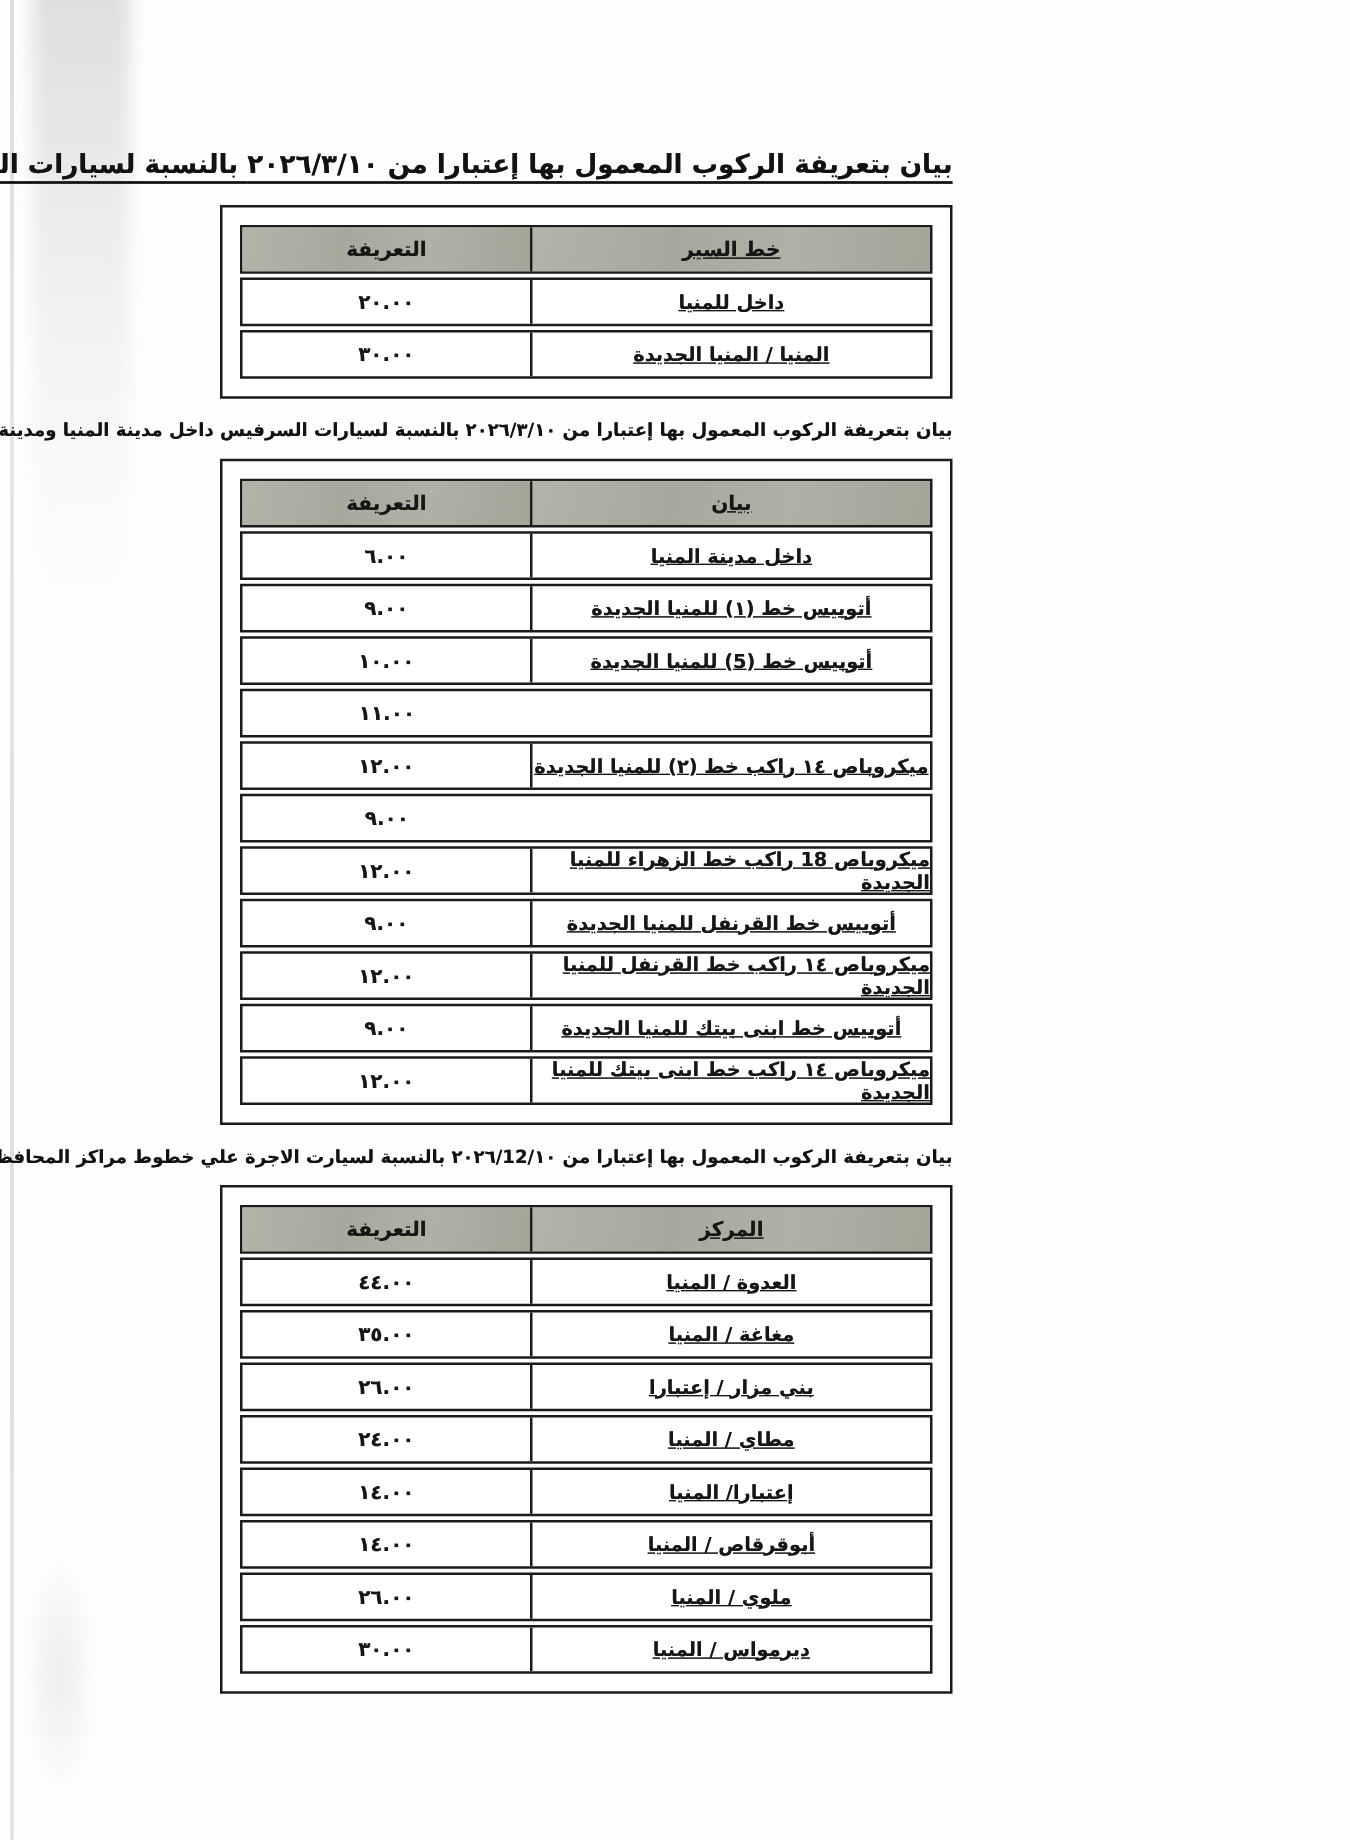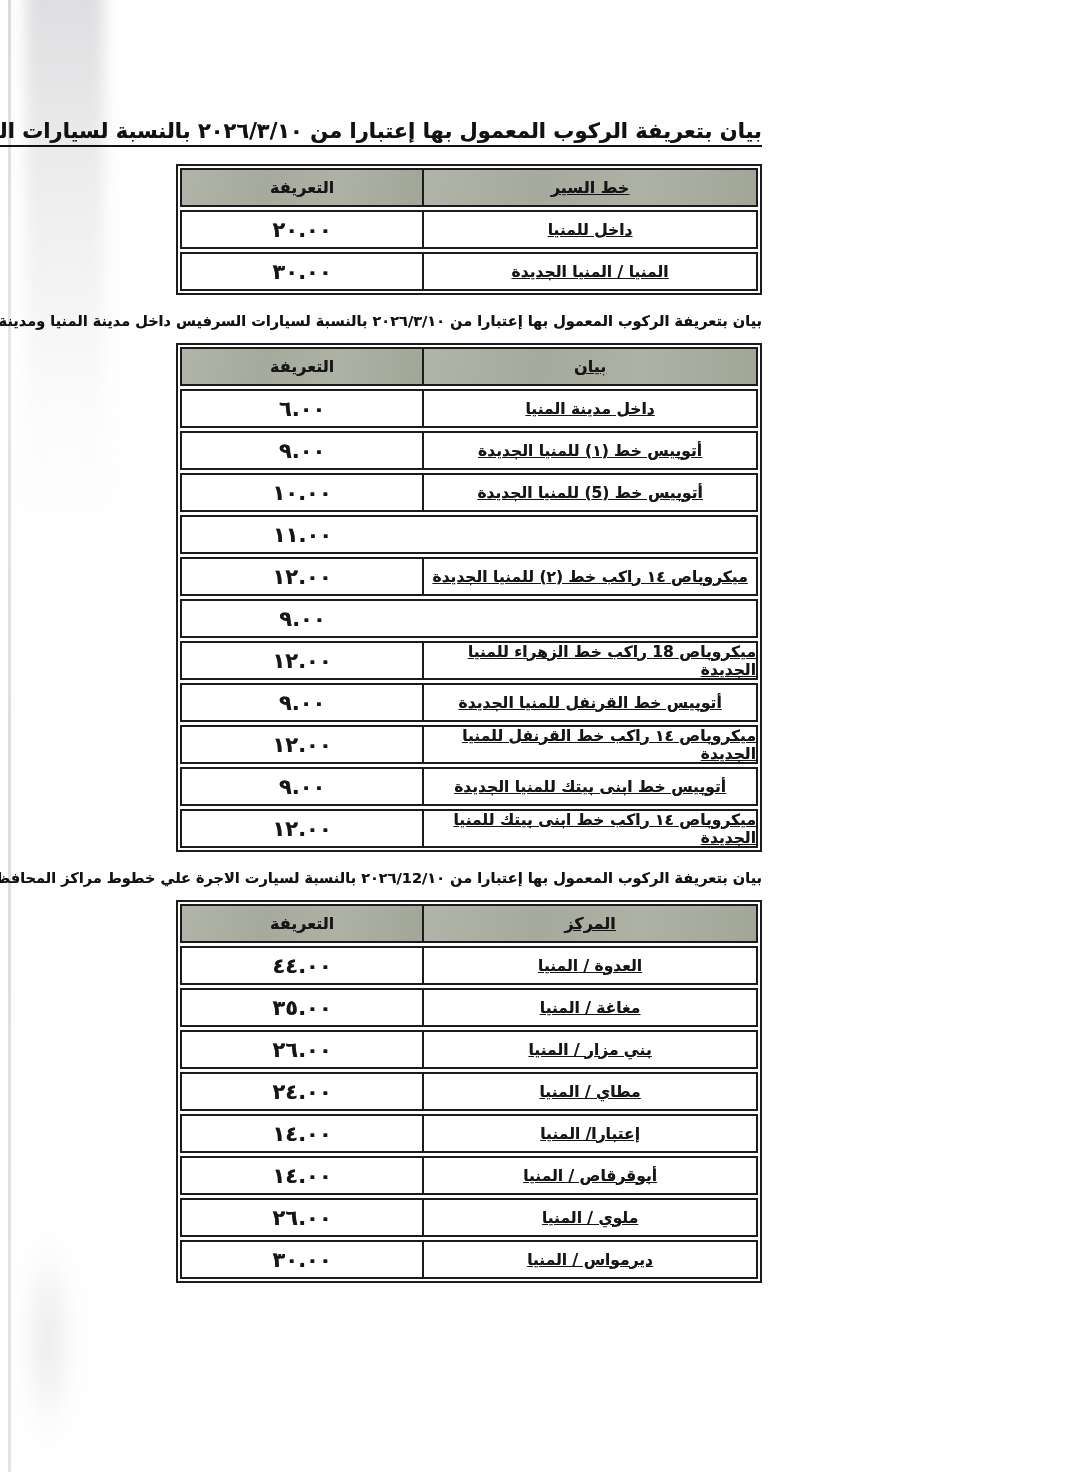--- a/index.html
+++ b/index.html
@@ -42,38 +42,38 @@
     font-size:21px;line-height:34px;margin:0 0 16px 0;
     text-decoration:underline;
     text-decoration-thickness:2.2px;
     text-underline-offset:7px;
   }
   .title-sub{
     font-size:14.5px;line-height:24px;margin:14px 0 10px 0;
   }
   .ftable{
     border:2.5px solid #1b1b1b;
-    padding:2px;
+    padding:14px;
     display:flex;flex-direction:column;gap:3px;
     background:#fff;
   }
   .trow{
     display:flex;direction:ltr;
     border:2.5px solid #1b1b1b;
     height:35px;flex:none;
     background:#fff;
   }
   .cell{
     display:flex;align-items:center;justify-content:center;
     direction:rtl;
     font-weight:bold;
     text-shadow:0 0 .4px rgba(0,0,0,.55);
     overflow:hidden;
   }
-  .cell-fare{width:42%;font-size:21px;letter-spacing:1.5px;}
+  .cell-fare{width:42%;font-size:16px;letter-spacing:1.5px;}
   .cell-label{width:58%;border-left:2.5px solid #1b1b1b;font-size:15.5px;text-decoration:underline;}
   .header-row .cell{
     background:linear-gradient(100deg,#b1b5a9 0%,#a6aa9c 35%,#aeb2a5 65%,#a2a697 100%);
     font-size:16px;letter-spacing:0;
   }
 </style>
 </head>
 <body>
 
 <div class="scan-edge-line"></div>
@@ -147,21 +147,21 @@
       <div class="cell cell-label">المركز</div>
     </div>
     <div style="display:contents"><div class="trow">
     <div class="cell cell-fare">٤٤.٠٠</div>
     <div class="cell cell-label">العدوة / المنيا</div>
   </div><div class="trow">
     <div class="cell cell-fare">٣٥.٠٠</div>
     <div class="cell cell-label">مغاغة / المنيا</div>
   </div><div class="trow">
     <div class="cell cell-fare">٢٦.٠٠</div>
-    <div class="cell cell-label">بني مزار / المنيا</div>
+    <div class="cell cell-label">بني مزار / إعتبارا</div>
   </div><div class="trow">
     <div class="cell cell-fare">٢٤.٠٠</div>
     <div class="cell cell-label">مطاي / المنيا</div>
   </div><div class="trow">
     <div class="cell cell-fare">١٤.٠٠</div>
     <div class="cell cell-label">إعتبارا/ المنيا</div>
   </div><div class="trow">
     <div class="cell cell-fare">١٤.٠٠</div>
     <div class="cell cell-label">أبوقرقاص / المنيا</div>
   </div><div class="trow">

